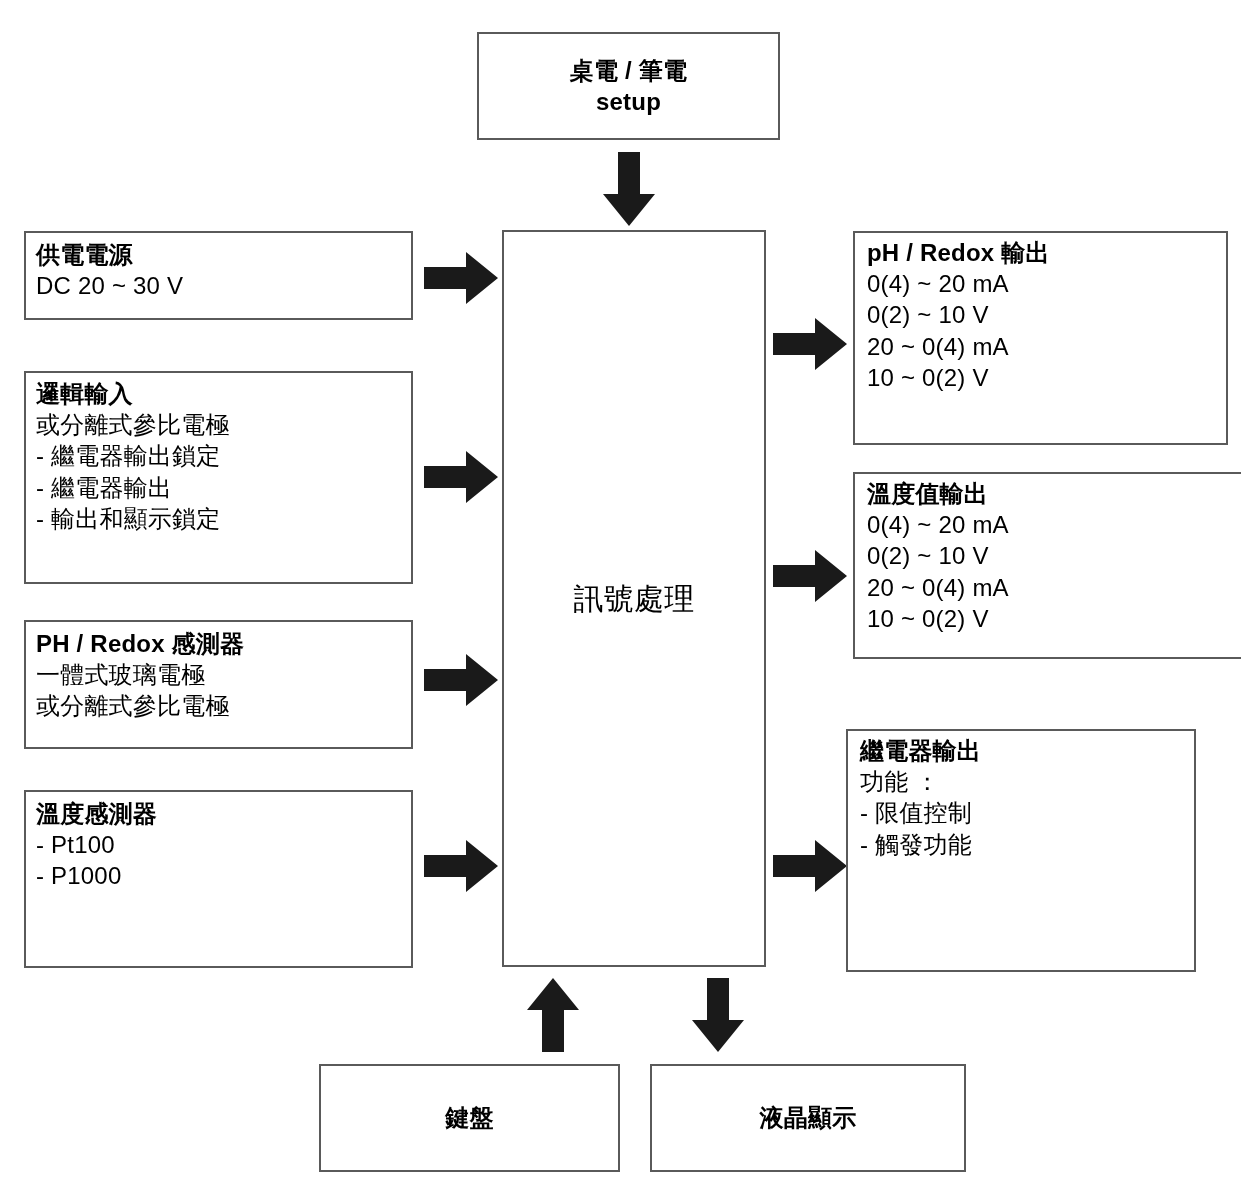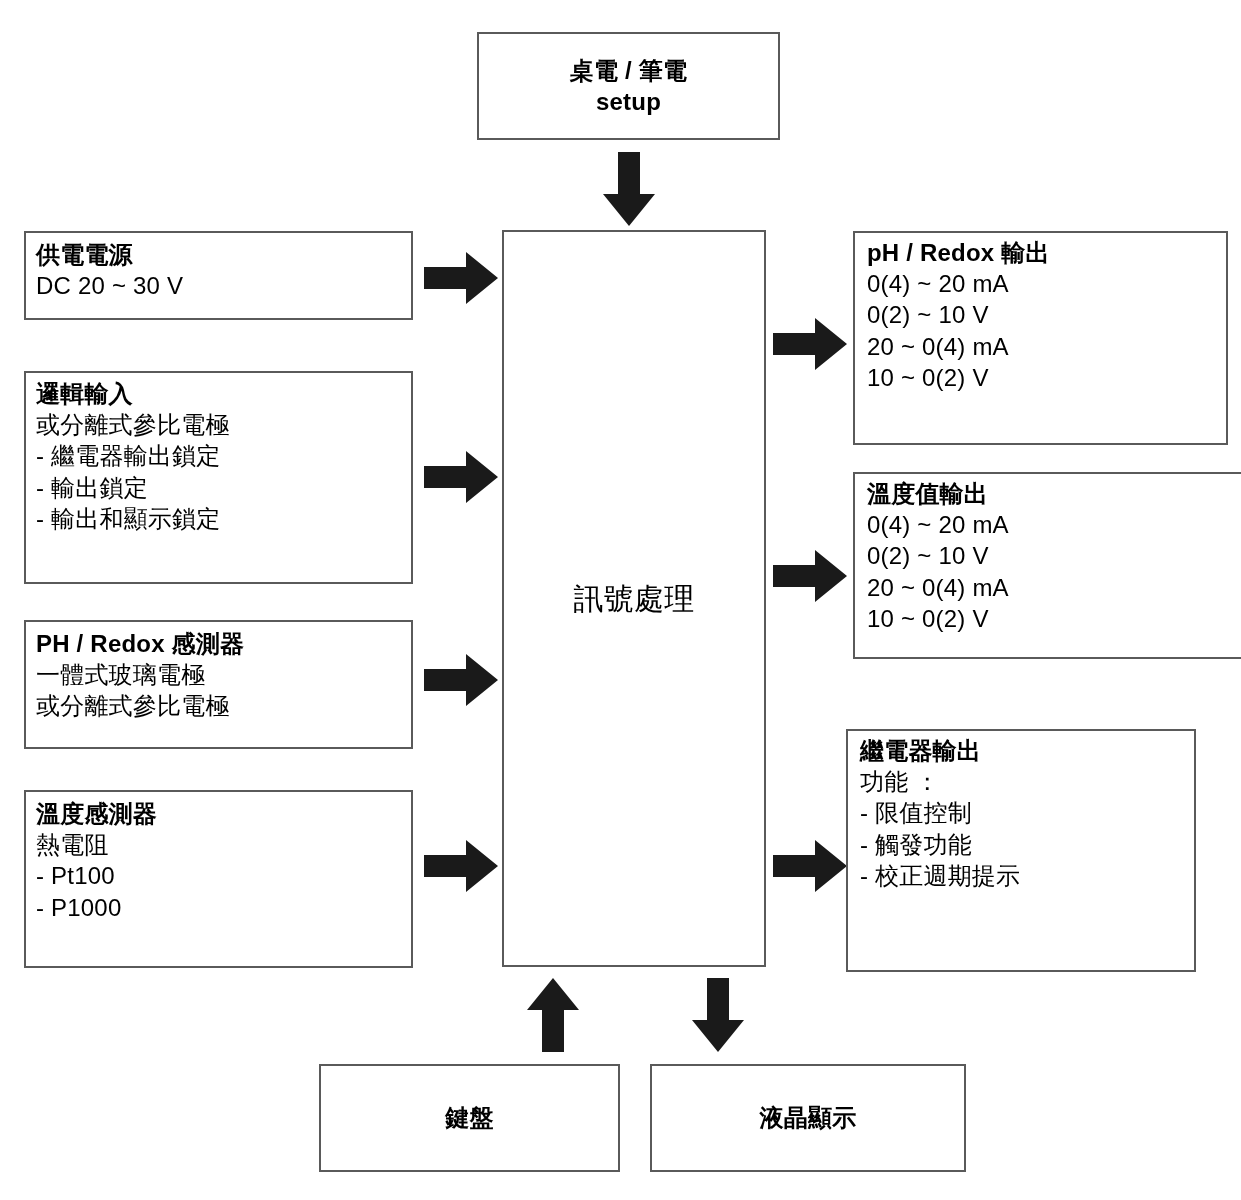--- a/index.html
+++ b/index.html
@@ -87,21 +87,21 @@
     <svg width="74" height="52" viewBox="0 0 74 52">
       <polygon points="0,15 42,15 42,0 74,26 42,52 42,37 0,37" fill="#1a1a1a"></polygon>
     </svg>
   </div>
 
   <div class="box" style="left:24px; top:371px; width:389px; height:213px;">
     <div class="box-text" style="left:10px; top:5px; right:6px;">
       <div class="line bold">邏輯輸入</div>
       <div class="line">或分離式參比電極</div>
       <div class="line">- 繼電器輸出鎖定</div>
-      <div class="line">- 輸出鎖定</div>
+      <div class="line">- 繼電器輸出</div>
       <div class="line">- 輸出和顯示鎖定</div>
     </div>
   </div>
   <div class="arrow" style="left:424px; top:451px; width:74px; height:52px;">
     <svg width="74" height="52" viewBox="0 0 74 52">
       <polygon points="0,15 42,15 42,0 74,26 42,52 42,37 0,37" fill="#1a1a1a"></polygon>
     </svg>
   </div>
 
   <div class="box" style="left:24px; top:620px; width:389px; height:129px;">
@@ -113,21 +113,20 @@
   </div>
   <div class="arrow" style="left:424px; top:654px; width:74px; height:52px;">
     <svg width="74" height="52" viewBox="0 0 74 52">
       <polygon points="0,15 42,15 42,0 74,26 42,52 42,37 0,37" fill="#1a1a1a"></polygon>
     </svg>
   </div>
 
   <div class="box" style="left:24px; top:790px; width:389px; height:178px;">
     <div class="box-text" style="left:10px; top:6px; right:6px;">
       <div class="line bold">溫度感測器</div>
-      <div class="line">熱電阻</div>
       <div class="line">- Pt100</div>
       <div class="line">- P1000</div>
     </div>
   </div>
   <div class="arrow" style="left:424px; top:840px; width:74px; height:52px;">
     <svg width="74" height="52" viewBox="0 0 74 52">
       <polygon points="0,15 42,15 42,0 74,26 42,52 42,37 0,37" fill="#1a1a1a"></polygon>
     </svg>
   </div>
 
@@ -165,21 +164,20 @@
     <svg width="74" height="52" viewBox="0 0 74 52">
       <polygon points="0,15 42,15 42,0 74,26 42,52 42,37 0,37" fill="#1a1a1a"></polygon>
     </svg>
   </div>
   <div class="box" style="left:846px; top:729px; width:350px; height:243px;">
     <div class="box-text" style="left:12px; top:4px; right:4px;">
       <div class="line bold">繼電器輸出</div>
       <div class="line">功能 ：</div>
       <div class="line">- 限值控制</div>
       <div class="line">- 觸發功能</div>
-      <div class="line">- 校正週期提示</div>
     </div>
   </div>
 
   <div class="arrow" style="left:527px; top:978px; width:52px; height:74px;">
     <svg width="52" height="74" viewBox="0 0 52 74">
       <polygon points="26,0 52,32 37,32 37,74 15,74 15,32 0,32" fill="#1a1a1a"></polygon>
     </svg>
   </div>
 
   <div class="arrow" style="left:692px; top:978px; width:52px; height:74px;">

